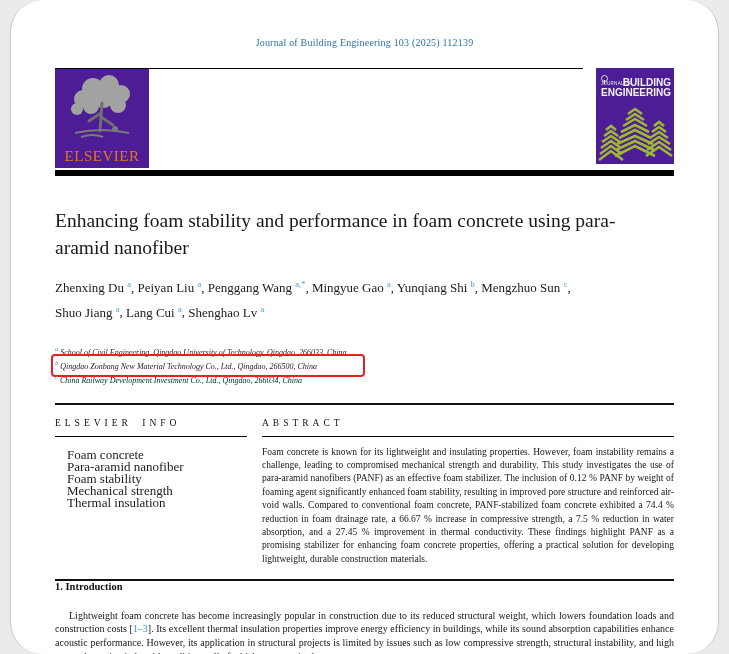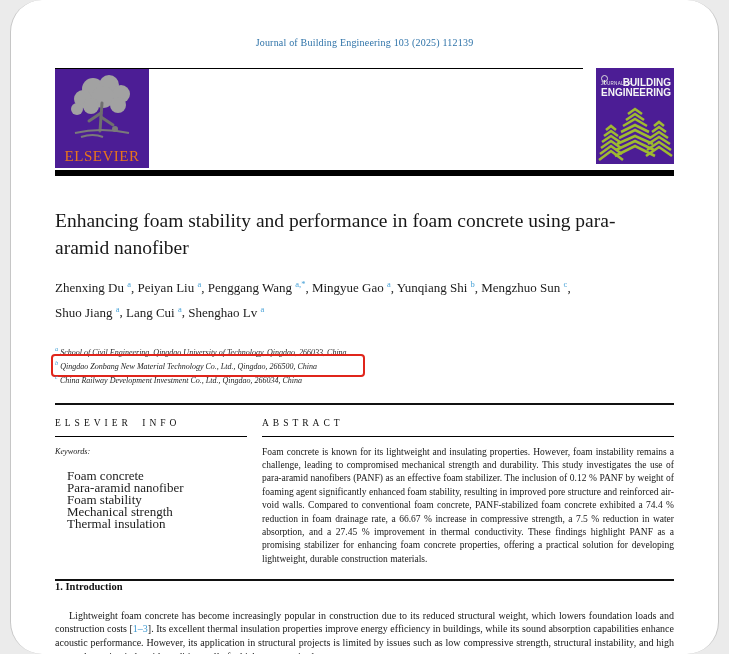--- a/index.html
+++ b/index.html
@@ -184,21 +184,20 @@
       <div class="aff-line highlighted"><sup>b</sup> Qingdao Zonbang New Material Technology Co., Ltd., Qingdao, 266500, China</div>
       <div class="aff-line"><sup>c</sup> China Railway Development Investment Co., Ltd., Qingdao, 266034, China</div>
     </div>
 
   <div class="rule-full rule-top-cols"></div>
 
   <div class="info-abstract">
     <div class="col-info">
       <div class="col-heading">ELSEVIER INFO</div>
       <div class="col-rule"></div>
-      <div class="keywords-label">Keywords:</div>
       <ul class="keywords-list">
           <li>Foam concrete</li>
           <li>Para-aramid nanofiber</li>
           <li>Foam stability</li>
           <li>Mechanical strength</li>
           <li>Thermal insulation</li>
         </ul>
     </div>
     <div class="col-abs">
       <div class="col-heading">ABSTRACT</div>

